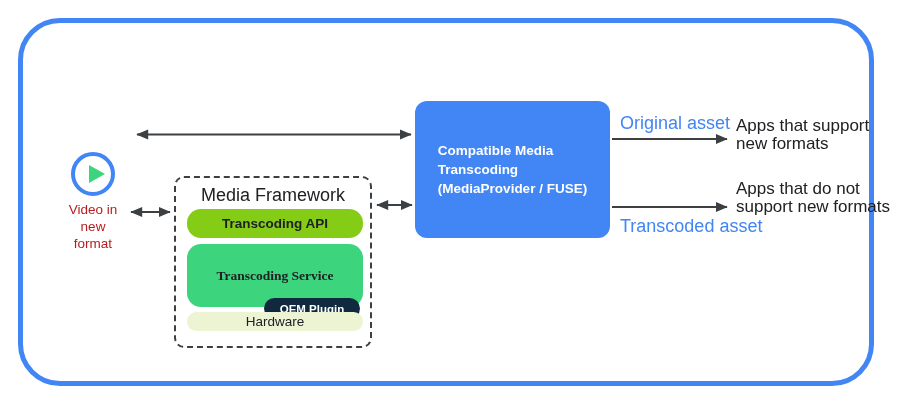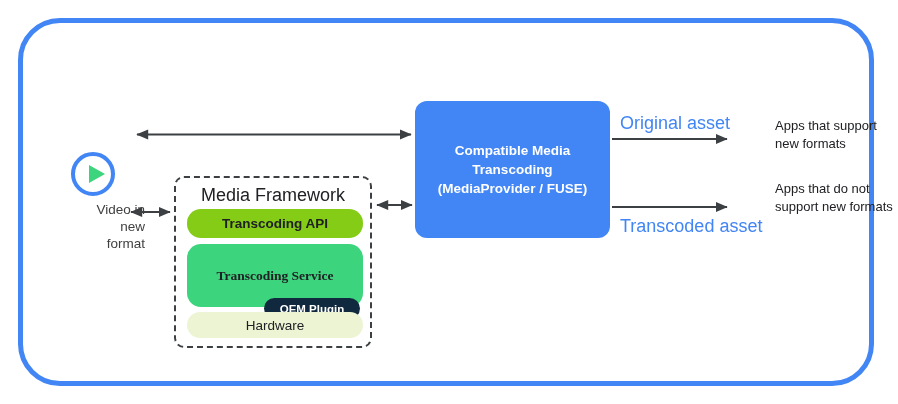--- a/index.html
+++ b/index.html
@@ -50,24 +50,24 @@
     height: 0;
     border-left: 16px solid #3DD47E;
     border-top: 9px solid transparent;
     border-bottom: 9px solid transparent;
   }
   #video-label {
     position: absolute;
     left: 41px;
     top: 201px;
     width: 104px;
-    text-align: right;
+    text-align: center;
     font-size: 13.5px;
     line-height: 17px;
-    color: #404040;
+    color: #b91c1c;
     white-space: pre-line;
   }
 
   
   #media-framework {
     position: absolute;
     left: 174px;
     top: 176px;
     width: 198px;
     height: 172px;
@@ -105,21 +105,21 @@
   }
   #box-service {
     top: 66px;
     height: 63px;
     background: #3DD47E;
     font-weight: bold;
     font-family: Liberation Serif, serif;
   }
   #box-hardware {
     top: 134px;
-    height: 26px;
+    height: 19px;
     background: #EDF4D4;
   }
   #oem-plugin {
     position: absolute;
     left: 88px;
     top: 120px;
     width: 96px;
     height: 21px;
     background: #10293F;
     border-radius: 11px;
@@ -136,21 +136,21 @@
     position: absolute;
     left: 415px;
     top: 101px;
     width: 195px;
     height: 137px;
     background: #4285F4;
     border-radius: 12px;
     display: flex;
     align-items: center;
     justify-content: center;
-    text-align: center;
+    text-align: left;
     color: #ffffff;
     font-size: 13.5px;
     font-weight: bold;
     line-height: 19px;
     white-space: pre-line;
     padding: 0 8px;
     box-sizing: border-box;
   }
 
   
@@ -168,25 +168,24 @@
     position: absolute;
     font-size: 18px;
     color: #4285F4;
     white-space: nowrap;
   }
   #label-original-asset { left: 620px; top: 113px; }
   #label-transcoded-asset { left: 620px; top: 216px; }
 
   .apps-label {
     position: absolute;
-    font-size: 13px;
+    font-size: 17px;
     color: #202124;
     line-height: 18px;
     white-space: pre-line;
-    margin-left: 39px;
   }
   #label-apps-support { left: 736px; top: 117px; }
   #label-apps-nosupport { left: 736px; top: 180px; }
 </style>
 </head>
 <body>
 
 <div id="canvas">
 
   <div id="outer-frame"></div>

